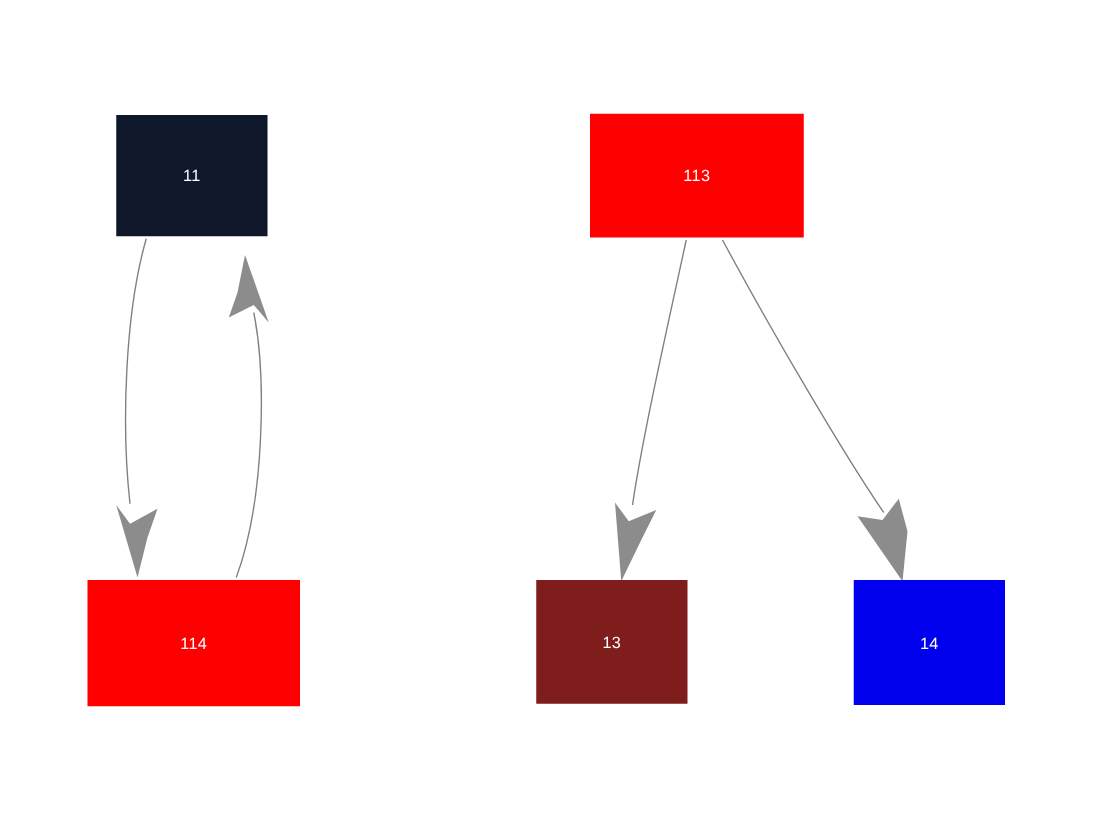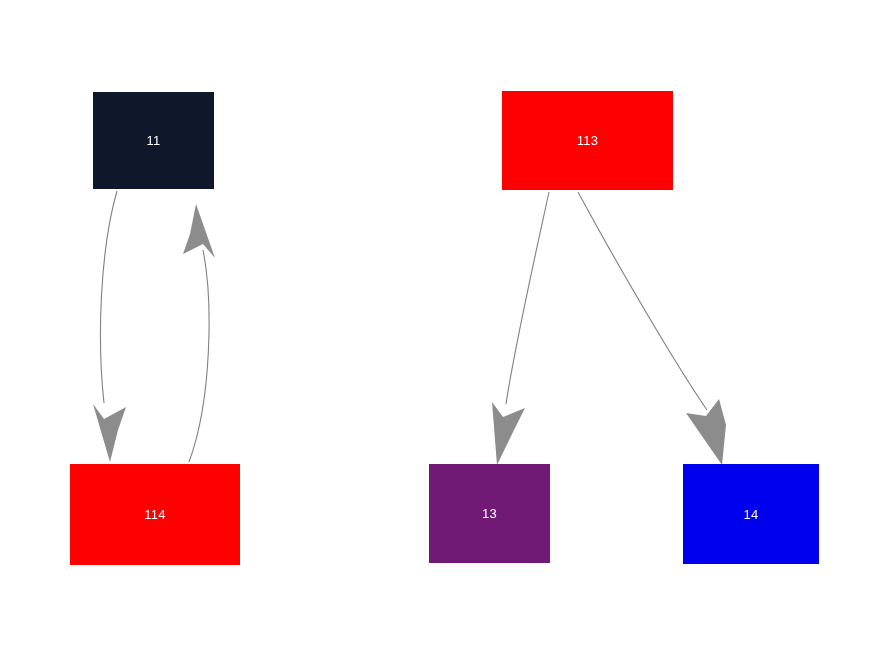--- a/index.html
+++ b/index.html
@@ -65,23 +65,23 @@
 </svg>
 
 <div class="node" style="left:93px; top:92px; width:121px; height:97px; background:#0f172a;">
   <span class="node-label">11</span>
 </div>
 
 <div class="node" style="left:70px; top:464px; width:170px; height:101px; background:#fe0000;">
   <span class="node-label">114</span>
 </div>
 
-<div class="node" style="left:472px; top:91px; width:171px; height:99px; background:#fe0000;margin-left:30px;">
+<div class="node" style="left:472px; top:91px; width:171px; height:99px; background:#fe0000;">
   <span class="node-label">113</span>
 </div>
 
-<div class="node" style="left:429px; top:464px; width:121px; height:99px; background:#701a75;">
+<div class="node" style="left:429px; top:464px; width:121px; height:99px; background:#7f1d1d;">
   <span class="node-label">13</span>
 </div>
 
-<div class="node" style="left:683px; top:464px; width:136px; height:100px; background:#0000ee;">
+<div class="node" style="left:683px; top:464px; width:121px; height:100px; background:#0000ee;">
   <span class="node-label">14</span>
 </div>
 
 </body></html>

